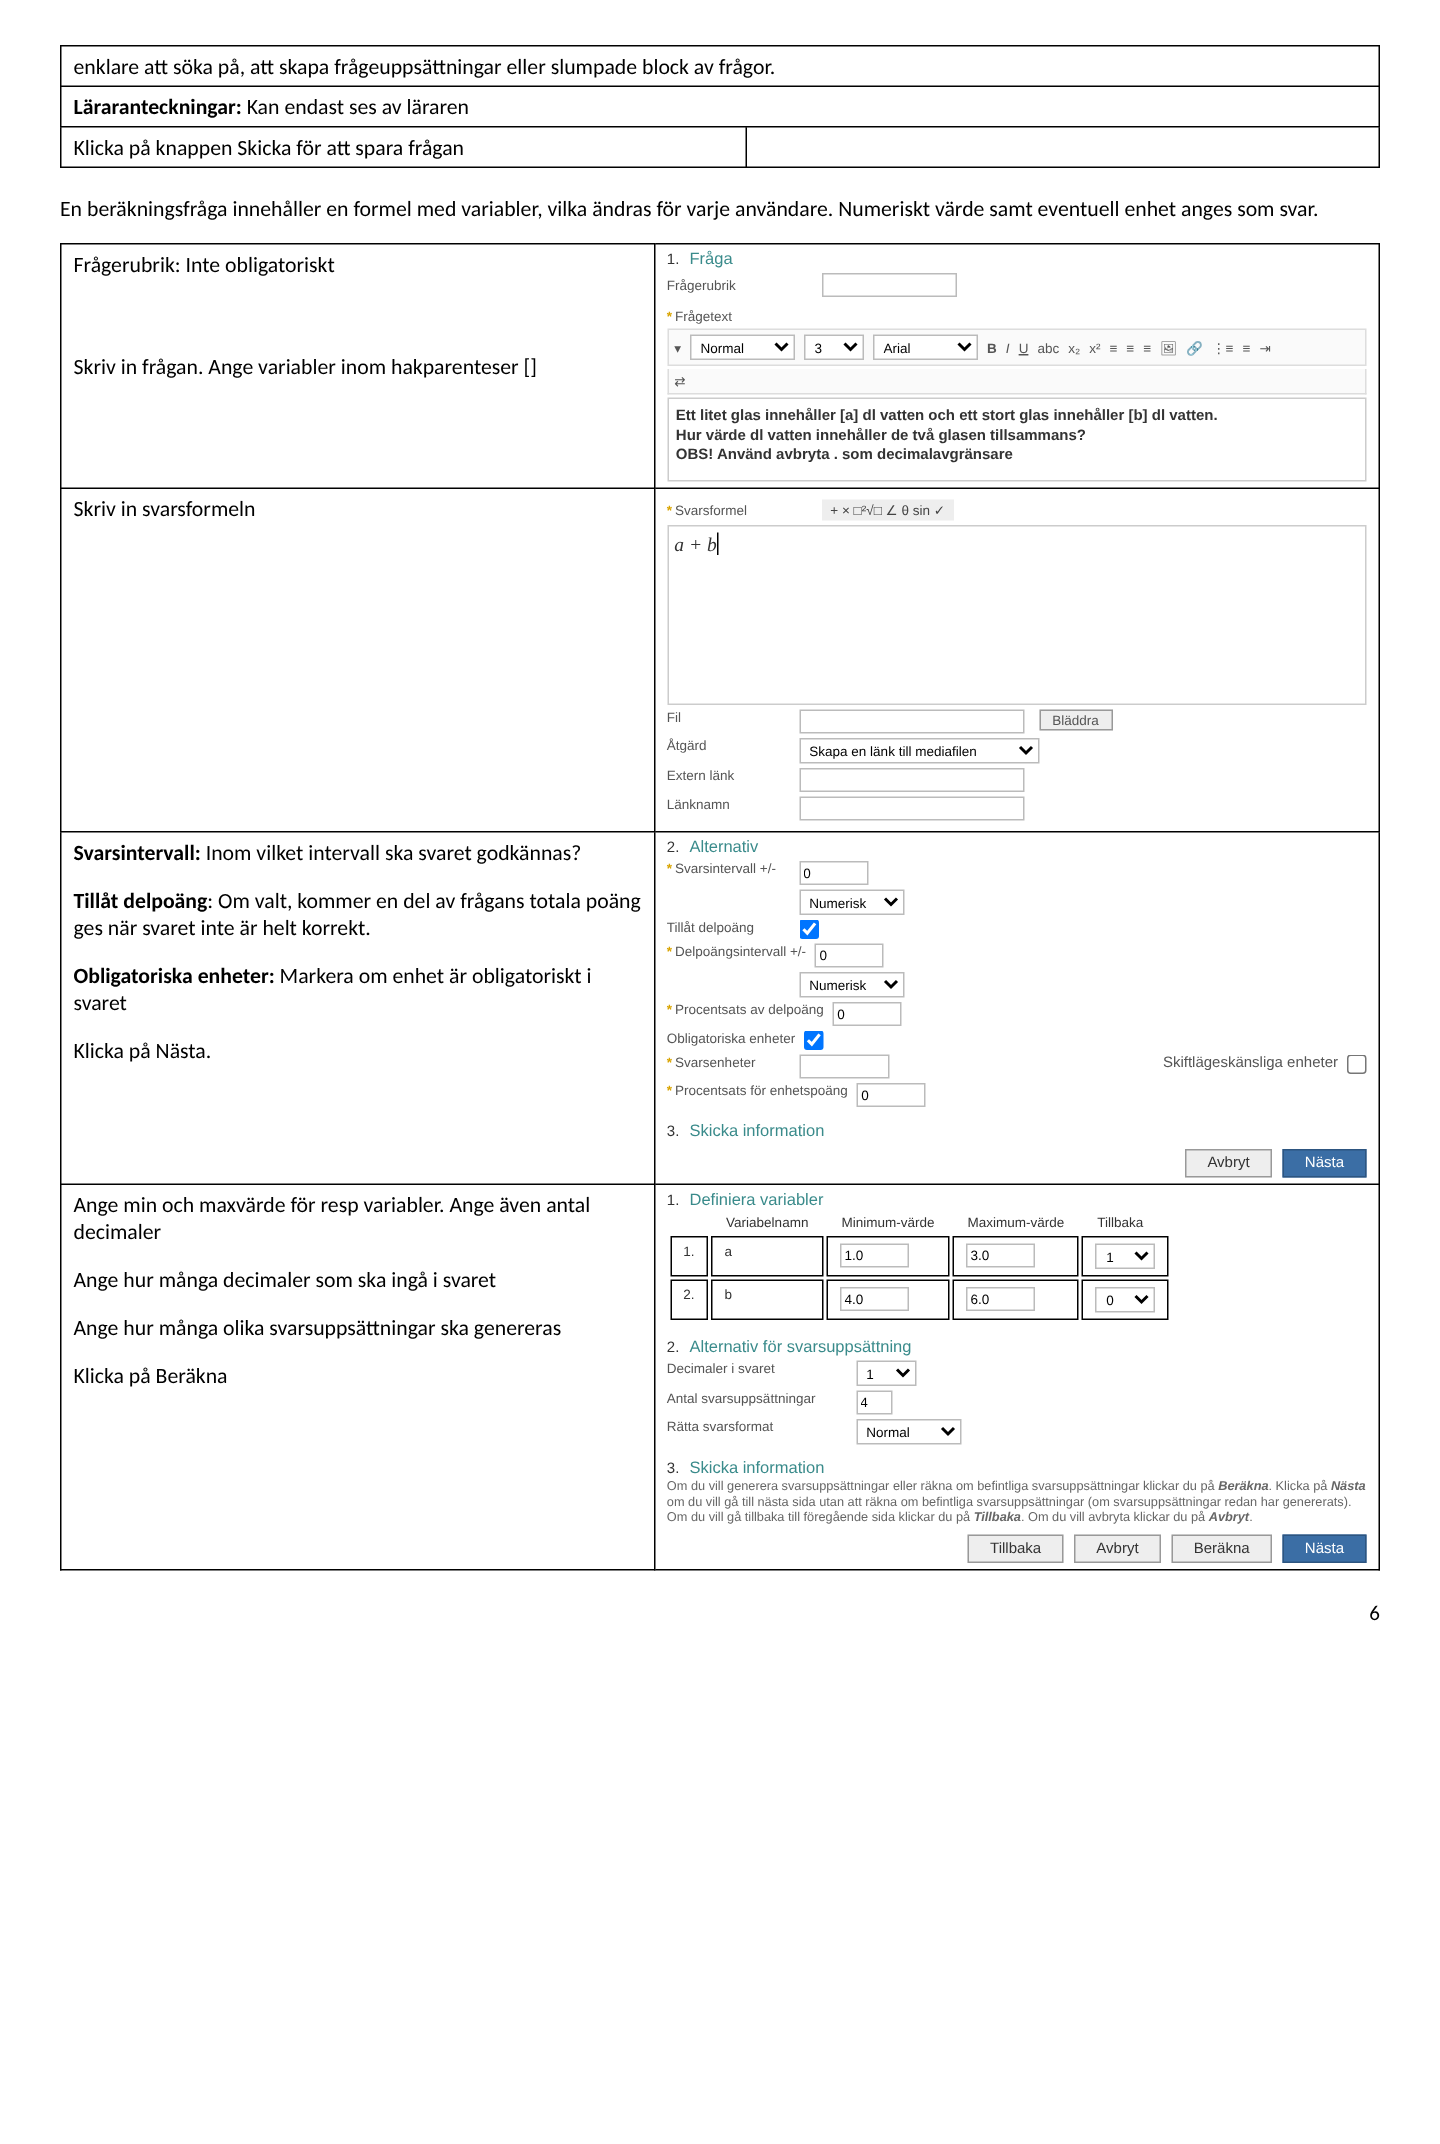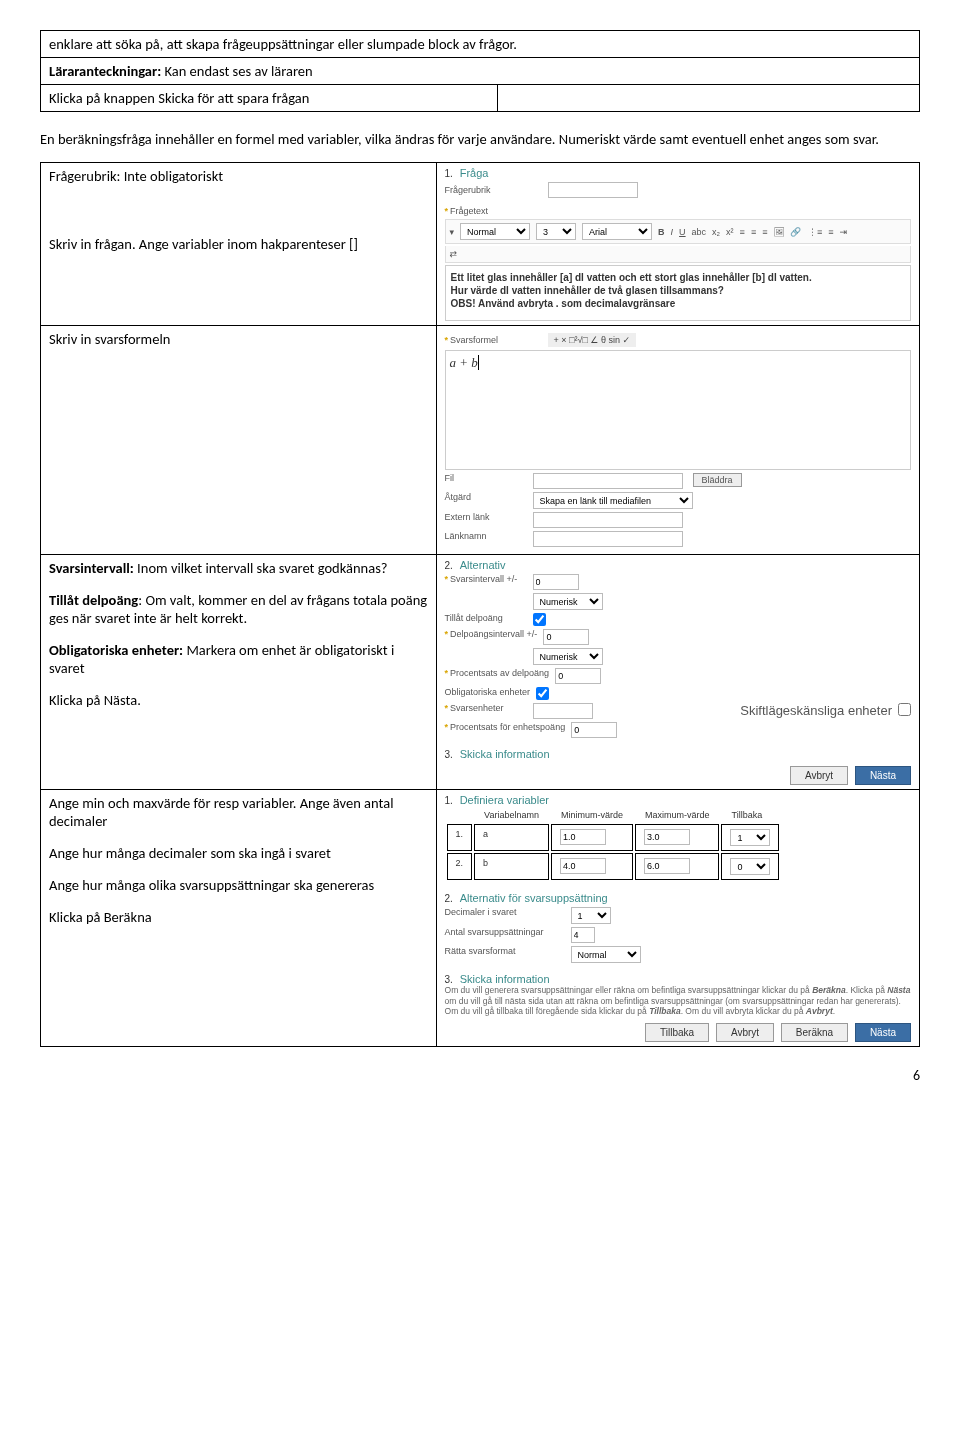--- a/index.html
+++ b/index.html
@@ -99,21 +99,21 @@
     border: 1px solid #999;
     background: #eee;
     margin-left: 4px;
     cursor: pointer;
   }
   .btn.primary {
     background: #3b6ea5;
     color: #fff;
     border-color: #2d5580;
   }
-  .grey { color: #555; font-size: 13px; }
+  .grey { color: #555; font-size: 10px; }
   .fine { font-size: 8.5px; color: #666; line-height: 1.25; }
   .vartable { font-size: 9px; color: #333; }
   .vartable th, .vartable td { padding: 2px 10px; text-align: left; font-weight: normal; }
   .check { margin: 0; }
   .pagenum { text-align: right; font-size: 14px; margin-top: 20px; }
   .two-col > td:first-child { width: 45%; }
 </style>
 </head>
 <body>
 

